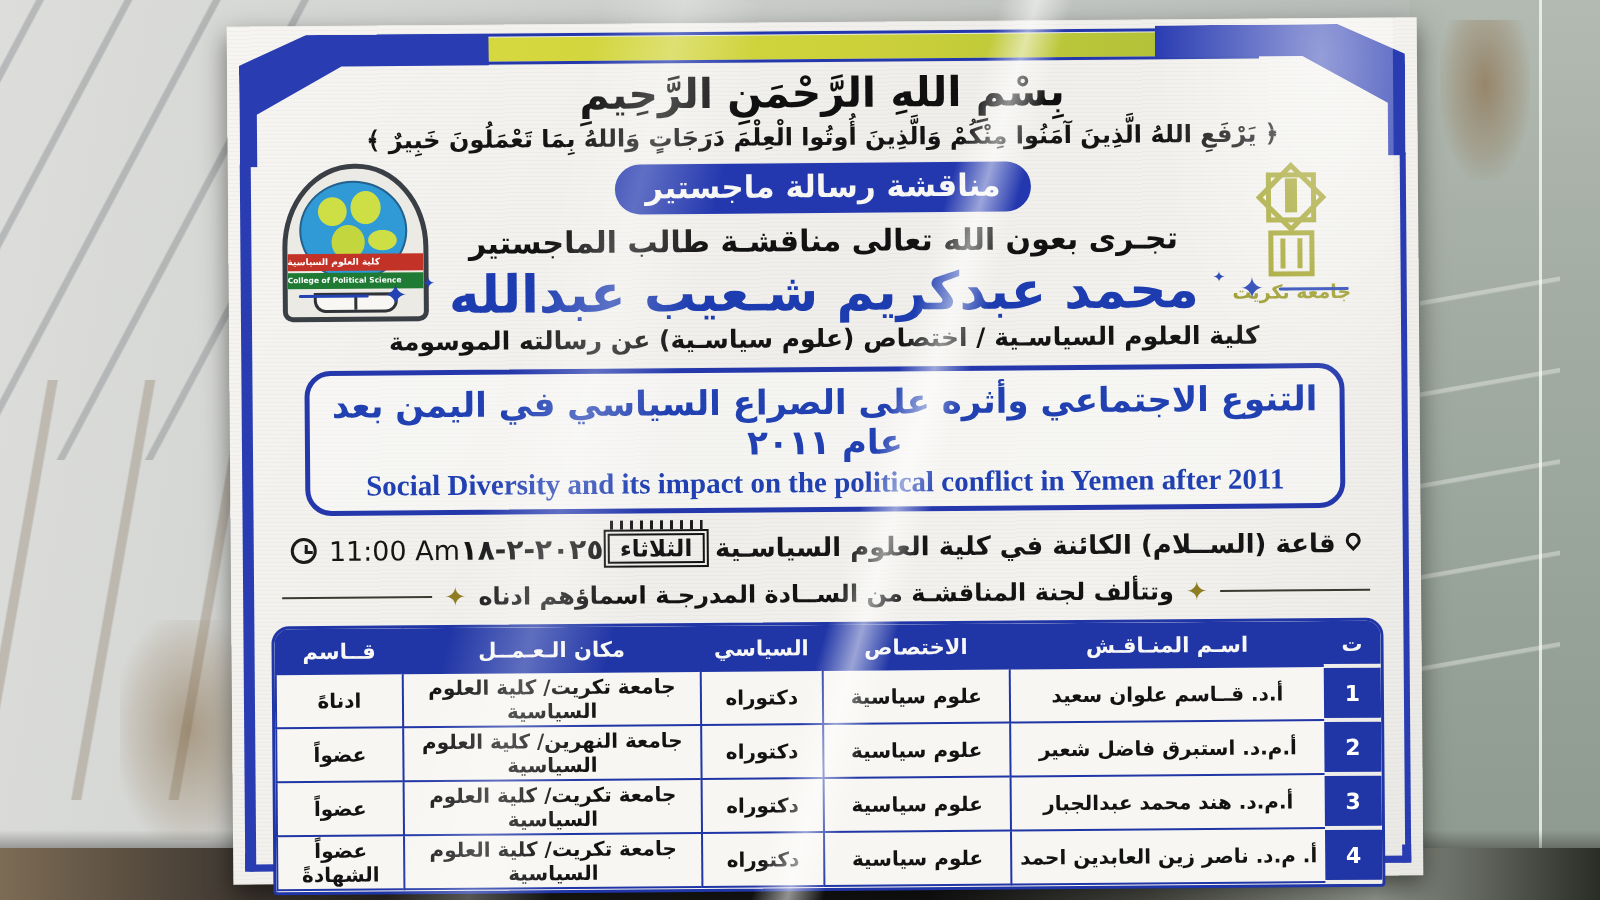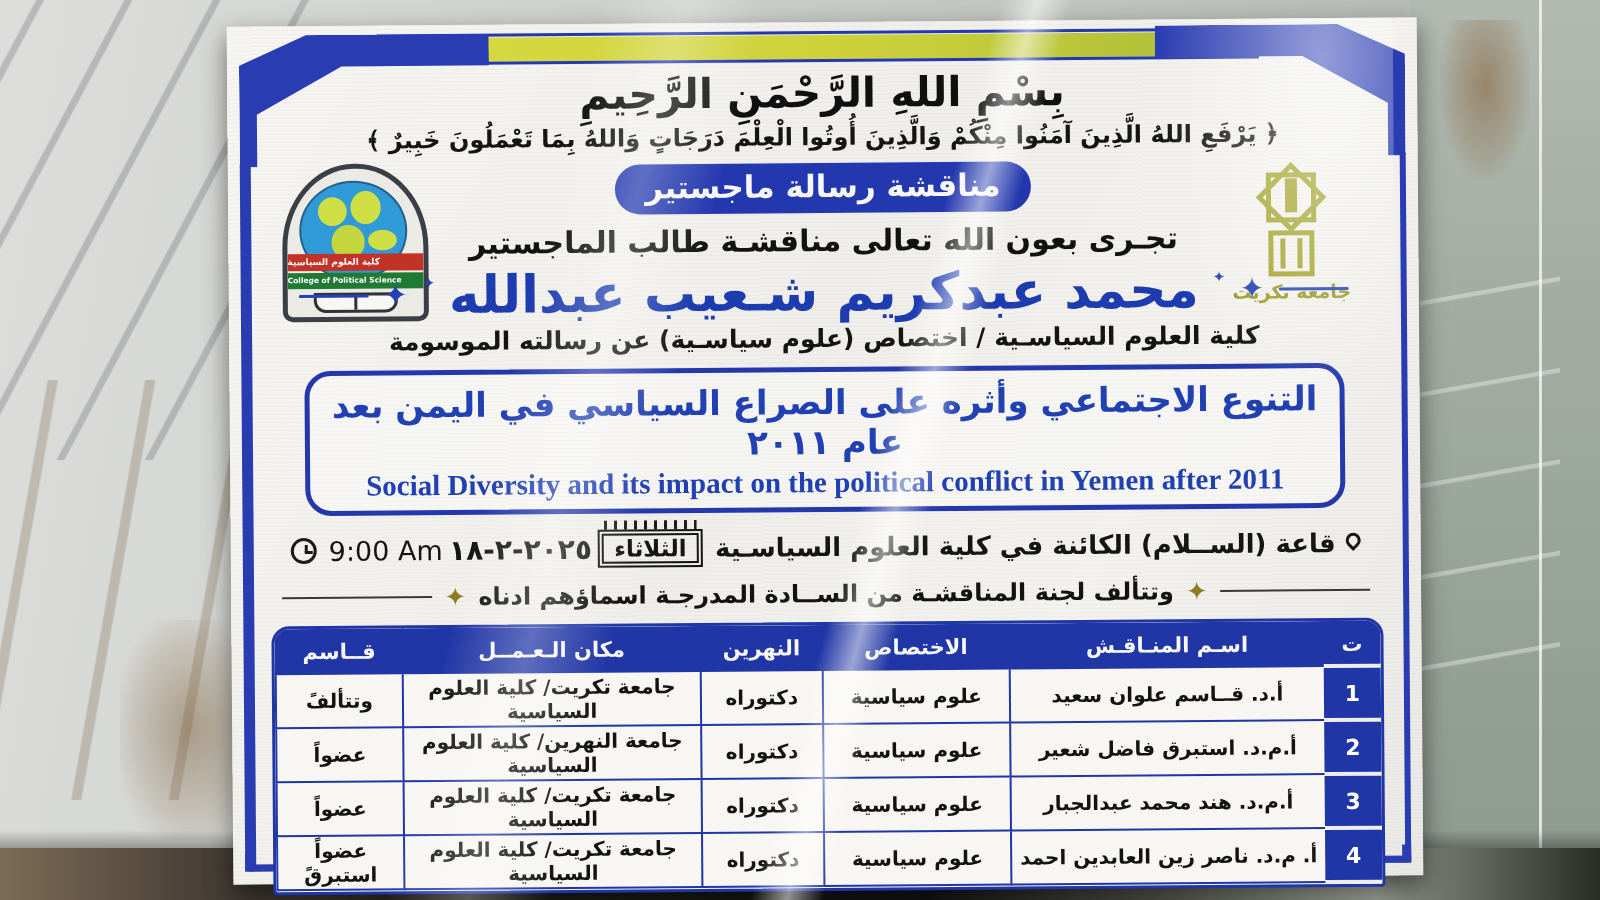--- a/index.html
+++ b/index.html
@@ -220,21 +220,21 @@
       <div class="loc-group">
         <span class="pin"></span>
         <span>قاعة (الســلام) الكائنة في كلية العلوم السياسـية</span>
       </div>
       <div class="cal">
         <div class="cal-inner">الثلاثاء</div>
       </div>
       <div class="date-txt">٢٠٢٥-٢-١٨</div>
       <div class="time-group">
         <span class="clock"></span>
-        <span>9:00 Am</span>
+        <span>11:00 Am</span>
       </div>
     </div>
 
     <div class="committee-row">
       <span class="rule"></span>
       <span class="gold-spark">✦</span>
       <span class="committee-line">وتتألف لجنة المناقشـة من الســادة المدرجـة اسماؤهم ادناه</span>
       <span class="gold-spark">✦</span>
       <span class="rule"></span>
     </div>
@@ -247,33 +247,33 @@
             <col class="c-spec">
           <col class="c-deg">
             <col class="c-work">
             <col class="c-role">
         </colgroup>
         <thead>
           <tr>
             <th>ت</th>
             <th>اسـم المنـاقـش</th>
             <th>الاختصاص</th>
-            <th>النهرين</th>
+            <th>السياسي</th>
             <th>مكان الـعـمــل</th>
             <th>قــاسم</th>
           </tr>
         </thead>
         <tbody>
           <tr>
             <td class="num">1</td>
             <td>أ.د. قــاسم علوان سعيد</td>
             <td>علوم سياسية</td>
             <td>دكتوراه</td>
             <td>جامعة تكريت/ كلية العلوم السياسية</td>
-            <td>وتتألفً</td>
+            <td>ادناهً</td>
           </tr>
           <tr>
             <td class="num">2</td>
             <td>أ.م.د. استبرق فاضل شعير</td>
             <td>علوم سياسية</td>
             <td>دكتوراه</td>
             <td>جامعة النهرين/ كلية العلوم السياسية</td>
             <td>عضواً</td>
           </tr>
           <tr>
@@ -283,21 +283,21 @@
             <td>دكتوراه</td>
             <td>جامعة تكريت/ كلية العلوم السياسية</td>
             <td>عضواً</td>
           </tr>
           <tr>
             <td class="num">4</td>
             <td>أ. م.د. ناصر زين العابدين احمد</td>
             <td>علوم سياسية</td>
             <td>دكتوراه</td>
             <td>جامعة تكريت/ كلية العلوم السياسية</td>
-            <td>عضواً استبرقً</td>
+            <td>عضواً الشهادةً</td>
           </tr>
         </tbody>
       </table>
     </div>
   </div>
 
   <div class="glare g1"></div>
   <div class="glare g2"></div>
   <div class="glare g3"></div>
 </div>

